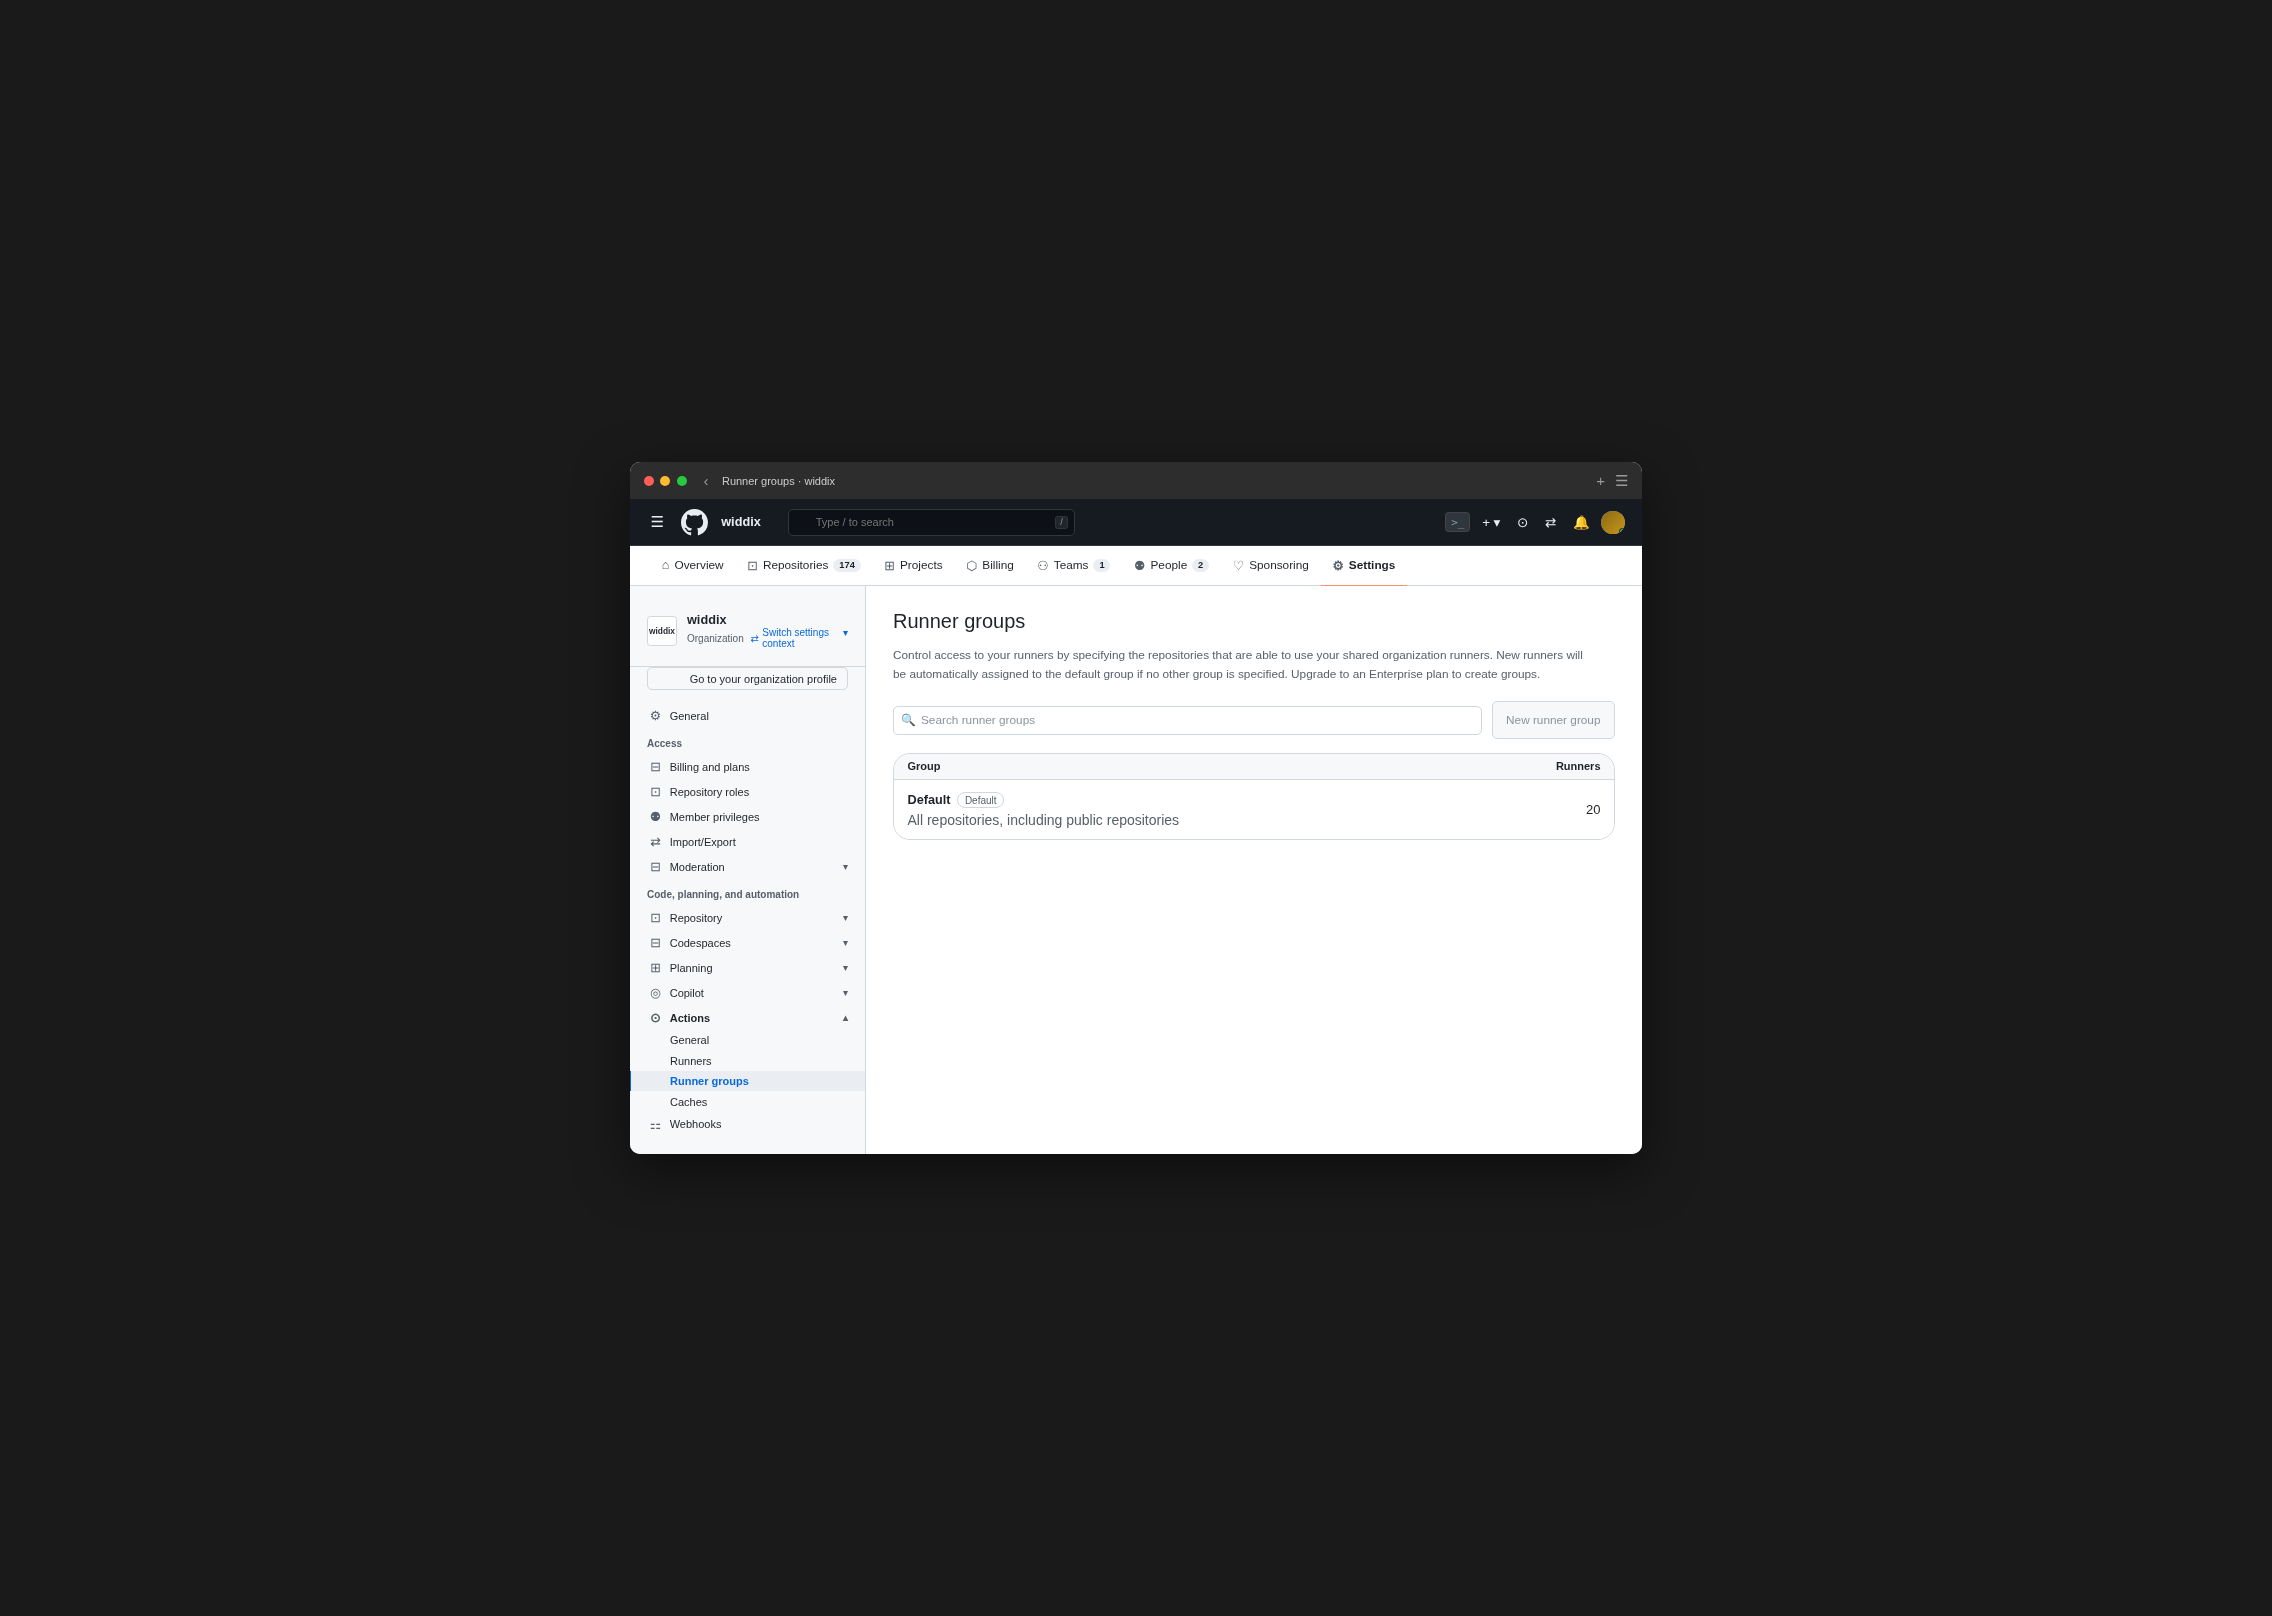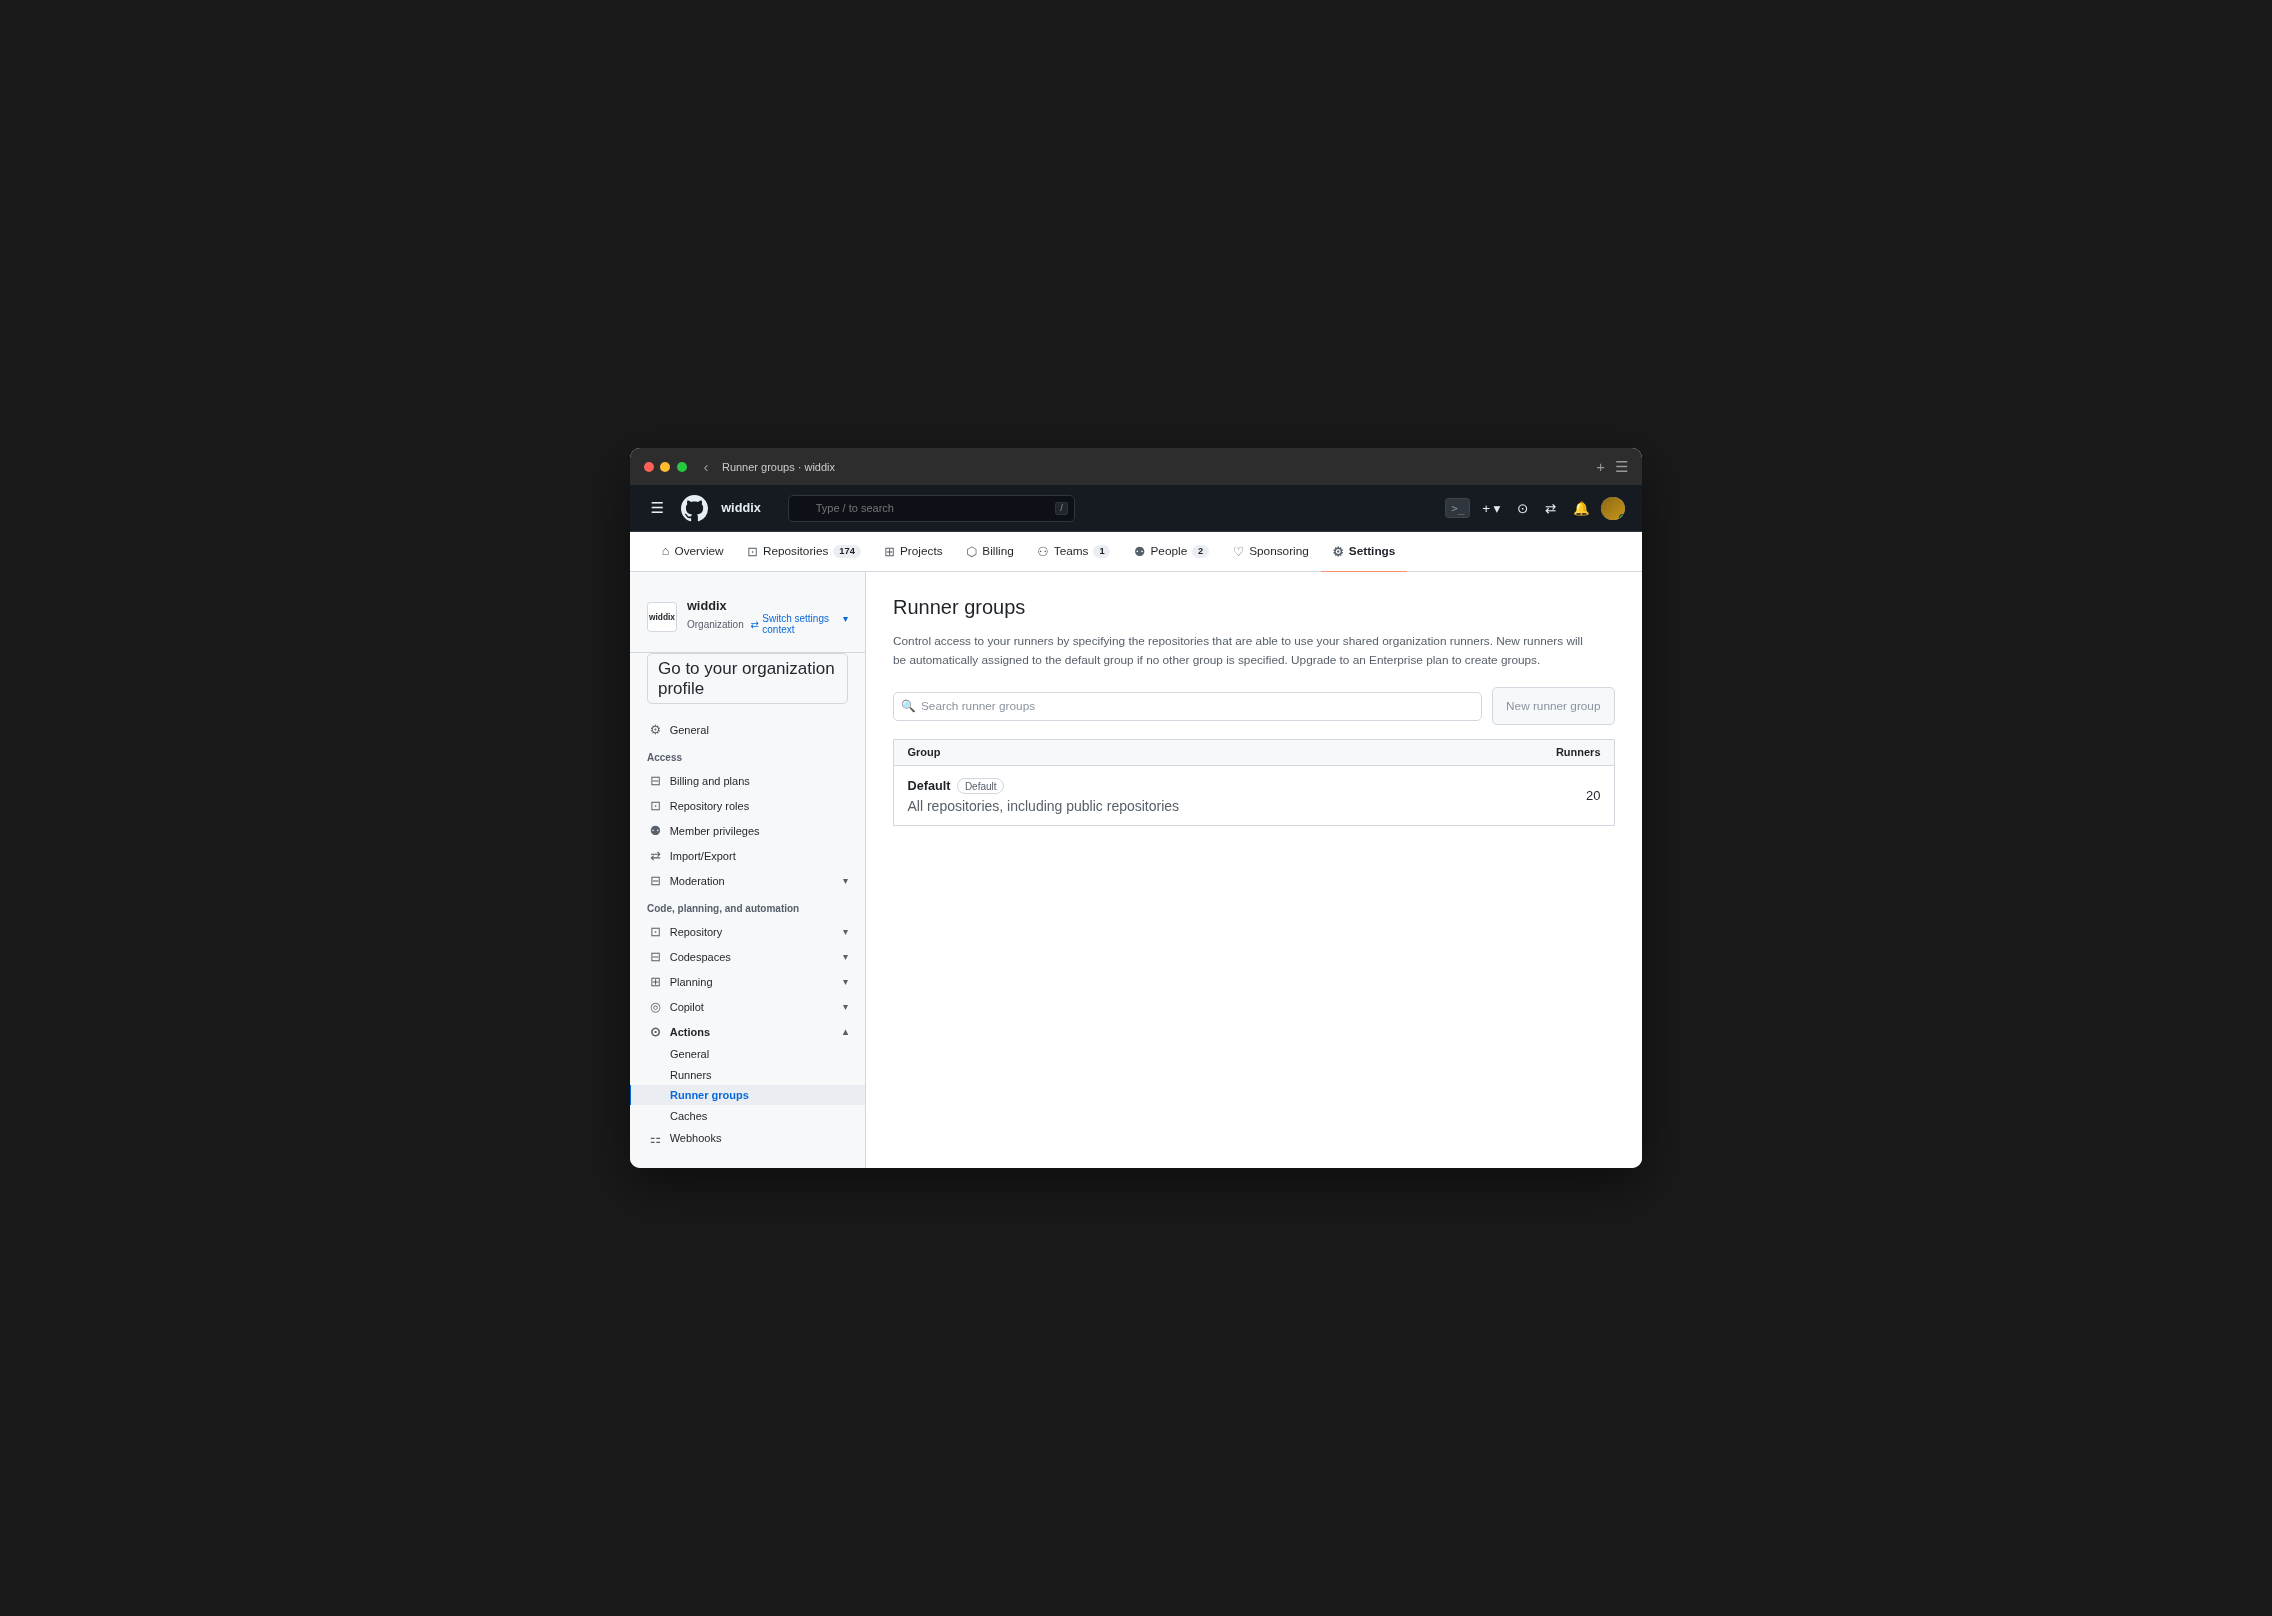--- a/index.html
+++ b/index.html
@@ -280,24 +280,24 @@
       display: flex;
       align-items: flex-start;
       gap: 3.4px;
     }
     .go-to-profile-btn {
       margin: 0 17px 13.5px;
       padding: 4.2px 10px;
       border: 0.8px solid #d0d7de;
       border-radius: 5px;
       background: #f6f8fa;
-      font-size: 17px;
+      font-size: 11px;
       color: #24292f;
       cursor: pointer;
-      text-align: left;
+      text-align: right;
       display: block;
     }
 
     .sidebar-section {
       padding: 0;
     }
     .sidebar-section-label {
       padding: 10px 17px 5px;
       font-size: 10px;
       font-weight: 600;
@@ -406,21 +406,21 @@
       font-size: 11.8px;
       color: #8b949e;
       cursor: not-allowed;
       white-space: nowrap;
       height: 38px;
     }
 
     
     .runner-table {
       border: 0.8px solid #d0d7de;
-      border-radius: 1px;
+      border-radius: 17px;
       overflow: hidden;
     }
     .table-header {
       display: flex;
       background: #f6f8fa;
       border-bottom: 0.8px solid #d0d7de;
       padding: 6.7px 13.5px;
     }
     .th-group {
       flex: 1;

